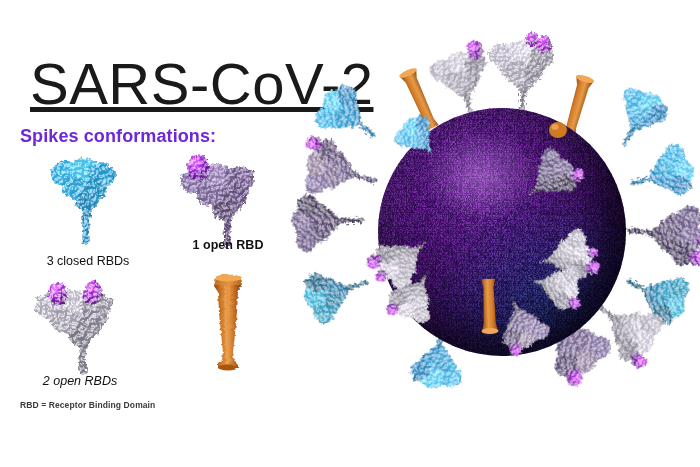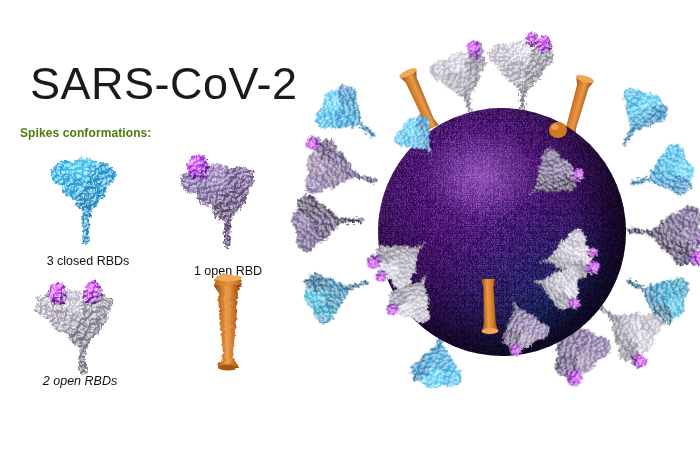--- a/index.html
+++ b/index.html
@@ -2,33 +2,33 @@
 <html><head>
 <meta charset="utf-8">
 <style>
   html,body{margin:0;padding:0;background:#fff;}
   body{width:700px;height:467px;overflow:hidden;
        font-family:"Liberation Sans","DejaVu Sans",sans-serif;
        -webkit-font-smoothing:antialiased;}
   #stage{position:relative;width:700px;height:467px;background:#ffffff;}
 
   
-  #title{position:absolute;left:30px;top:58px;font-size:45px;line-height:52px;
-         font-weight:200;letter-spacing:.5px;color:#1a1a1a;white-space:nowrap;}
-  #subtitle{position:absolute;left:20px;top:126px;font-size:12px;font-weight:bold;
-            color:#4d7c0f;letter-spacing:.1px;white-space:nowrap;}
+  #title{position:absolute;left:30px;top:58px;font-size:58px;line-height:52px;
+         font-weight:200;letter-spacing:.5px;color:#1a1a1a;white-space:nowrap;text-decoration:underline;}
+  #subtitle{position:absolute;left:20px;top:126px;font-size:18px;font-weight:bold;
+            color:#6d28d9;letter-spacing:.1px;white-space:nowrap;}
   #footnote{position:absolute;left:20px;top:400px;font-size:8.5px;font-weight:bold;
             color:#3a3a3a;letter-spacing:.1px;white-space:nowrap;}
 
   .cell{position:absolute;width:140px;}
   .cell .art{position:relative;height:105px;width:140px;}
   .cell .cap{position:absolute;left:0;width:140px;text-align:center;
              font-size:12.5px;color:#111;white-space:nowrap;}
   #cell-a{left:18px;top:150px;}  #cell-a .cap{top:104px;text-align:center;}
-  #cell-b{left:158px;top:148px;} #cell-b .cap{top:116px;}
+  #cell-b{left:158px;top:148px;} #cell-b .cap{top:90px;font-weight:bold;}
   #cell-c{left:10px;top:272px;font-style:italic;}  #cell-c .cap{top:102px;}
   #cell-d{left:158px;top:272px;} #cell-d .cap{top:102px;}
 
   
   #virion{position:absolute;left:378px;top:108px;width:248px;height:248px;}
   #membrane{position:absolute;inset:0;border-radius:50%;
     background:
       radial-gradient(circle at 68% 80%, rgba(40,120,190,.55) 0%, rgba(40,120,190,0) 46%),
       radial-gradient(circle at 40% 30%, #a24fd0 0%, #7c2aa8 26%, #4e1a74 54%, #2a0c45 78%, #17062b 100%);
     box-shadow:inset -14px -16px 40px rgba(8,2,20,.85),
@@ -40,20 +40,21 @@
 
   svg{display:block;overflow:visible;}
 </style>
 </head>
 <body>
 
 <div id="stage">
 
   <div id="title">SARS-CoV-2</div>
   <div id="subtitle">Spikes conformations:</div>
+  <div id="footnote">RBD = Receptor Binding Domain</div>
 
   <div class="cell" id="cell-a">
     <div class="art">
       <svg width="140" height="105" viewBox="0 0 140 105">
         <defs>
           <radialGradient id="cyA" cx="38%" cy="28%" r="78%">
             <stop offset="0%" stop-color="#6fd2ef"></stop>
               <stop offset="48%" stop-color="#2aa3d4"></stop>
             <stop offset="100%" stop-color="#126b95"></stop>
           </radialGradient>

